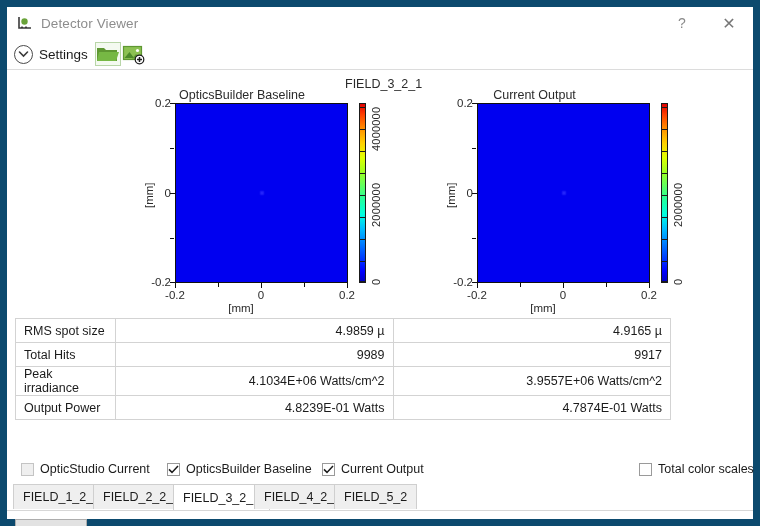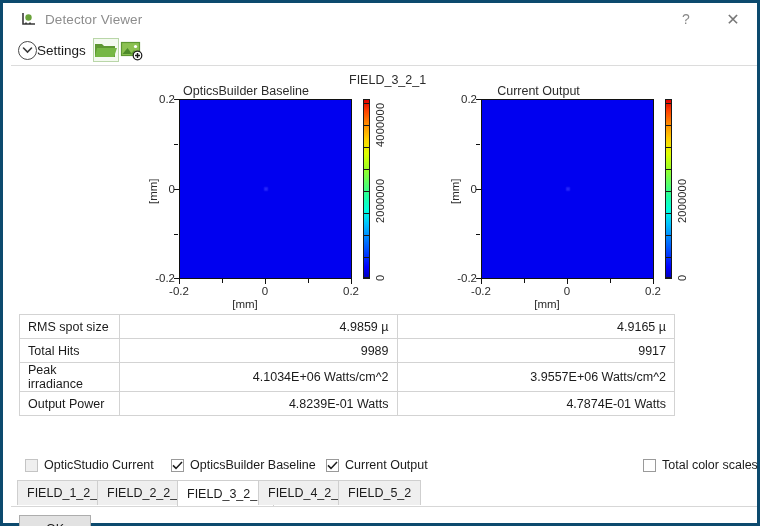--- a/index.html
+++ b/index.html
@@ -8,23 +8,23 @@
     background:#ffffff;
     font-family:"Liberation Sans", sans-serif;
     font-size:12.5px;
     color:#1b1b1b;
     overflow:hidden;
     position:relative;
   }
   .window{
     position:absolute;inset:0;
     background:#ffffff;
-    border:3px solid #0c4a6e;
+    border:7px solid #0c4a6e;
     box-sizing:border-box;
-    display:flex;flex-direction:column;padding-left:8px;
+    display:flex;flex-direction:column;
   }
 
   
   .titlebar{
     height:32px;flex:0 0 32px;
     display:flex;align-items:center;
     background:#ffffff;
     position:relative;
   }
   .title-icon{
@@ -48,21 +48,21 @@
     height:30px;flex:0 0 30px;
     display:flex;align-items:center;
     position:relative;background:#ffffff;
     padding-left:7px;
   }
   .chev{
     width:17px;height:17px;border:1.3px solid #4a4a4a;border-radius:50%;
     display:flex;align-items:center;justify-content:center;flex:0 0 17px;
   }
   .chev svg{display:block;}
-  .settings-label{margin-right:8px;font-size:13.5px;color:#1b1b1b;}
+  .settings-label{margin-left:6px;margin-right:8px;font-size:13.5px;color:#1b1b1b;}
   .tool-icon{width:24px;height:22px;margin-right:2px;position:relative;flex:0 0 24px;}
   .tool-icon.sel{outline:1px solid #b9d6a8;background:#f4faf0;}
 
   .graphtext{
     position:absolute;right:10px;top:3px;display:flex;margin-top:41px;
   }
   .gt-btn{
     min-width:52px;height:22px;padding:0 10px;
     display:flex;align-items:center;justify-content:center;
     font-size:13px;color:#1b1b1b;

